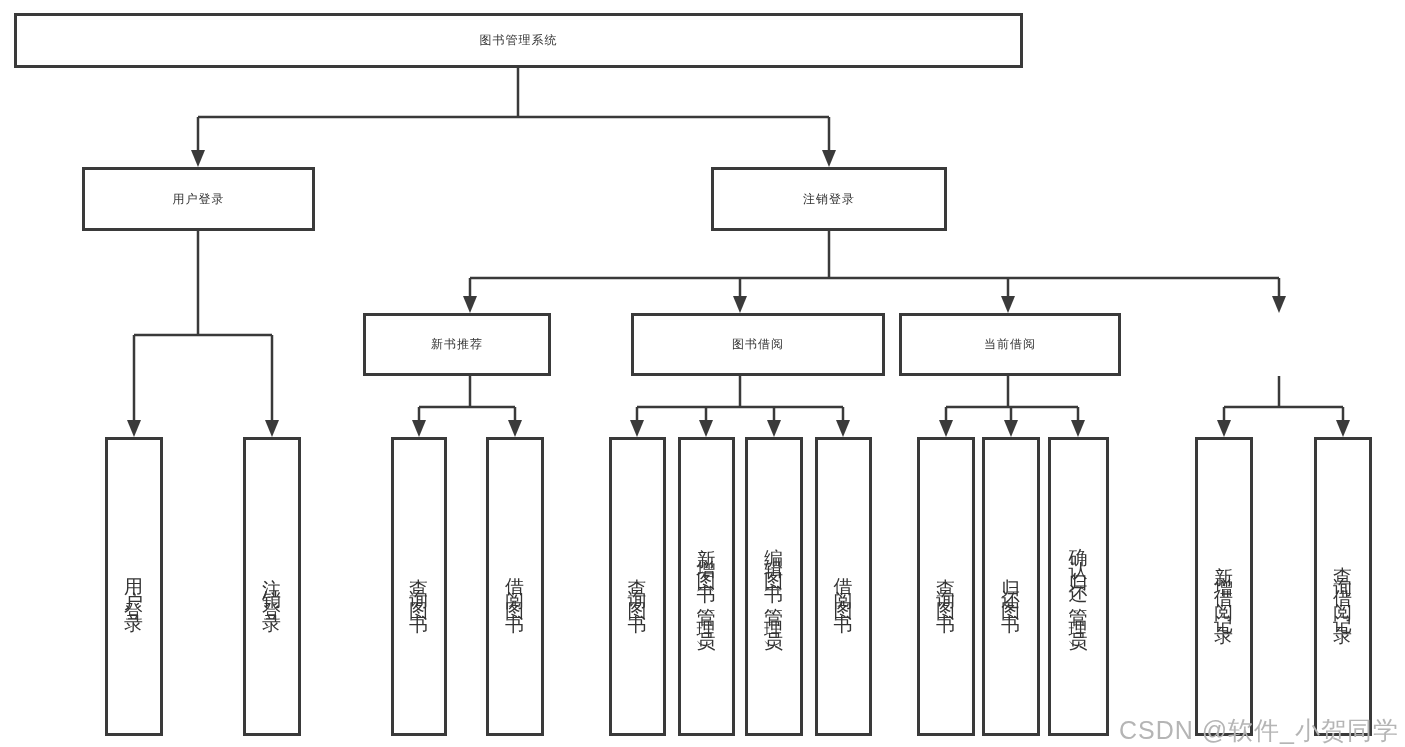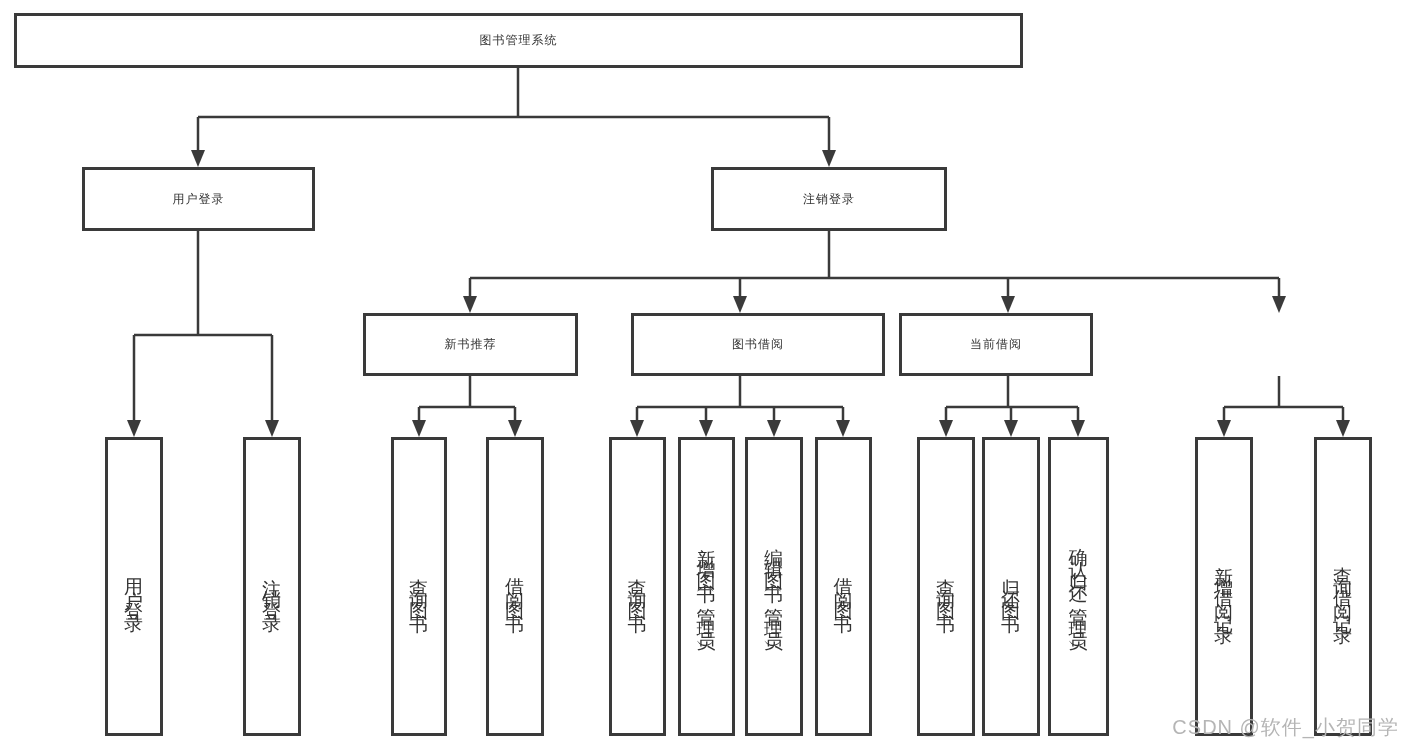--- a/index.html
+++ b/index.html
@@ -31,21 +31,21 @@
     text-orientation:mixed;
     font-size:19px;
     letter-spacing:12px;
     line-height:1;
     overflow:hidden;
   }
   #watermark{
     position:absolute;
     right:6px;
     top:714px;
-    font-size:20px;
+    font-size:25px;
     color:#b5b5b5;
     letter-spacing:1px;
     white-space:nowrap;
     z-index:5;
   }
 </style>
 </head>
 <body>
 
 <div id="stage">
@@ -117,23 +117,23 @@
       <polygon points="1217,420 1231,420 1224,437"></polygon>
       <polygon points="1336,420 1350,420 1343,437"></polygon>
     </g>
   </svg>
 
   <div class="box h" style="left:14px;top:13px;width:1009px;height:55px">图书管理系统</div>
 
   <div class="box h" style="left:82px;top:167px;width:233px;height:64px">用户登录</div>
   <div class="box h" style="left:711px;top:167px;width:236px;height:64px">注销登录</div>
 
-  <div class="box h" style="left:363px;top:313px;width:215px;height:63px">新书推荐</div>
+  <div class="box h" style="left:363px;top:313px;width:188px;height:63px">新书推荐</div>
   <div class="box h" style="left:631px;top:313px;width:254px;height:63px">图书借阅</div>
-  <div class="box h" style="left:899px;top:313px;width:194px;height:63px">当前借阅</div>
+  <div class="box h" style="left:899px;top:313px;width:222px;height:63px">当前借阅</div>
 
   <div class="box v" style="left:105px;top:437px;width:58px;height:299px">用户登录</div>
   <div class="box v" style="left:243px;top:437px;width:58px;height:299px">注销登录</div>
 
   <div class="box v" style="left:391px;top:437px;width:56px;height:299px">查询图书</div>
   <div class="box v" style="left:486px;top:437px;width:58px;height:299px">借阅图书</div>
 
   <div class="box v" style="left:609px;top:437px;width:57px;height:299px">查询图书</div>
   <div class="box v" style="left:678px;top:437px;width:57px;height:299px">新增图书（管理员）</div>
   <div class="box v" style="left:745px;top:437px;width:58px;height:299px">编辑图书（管理员）</div>

